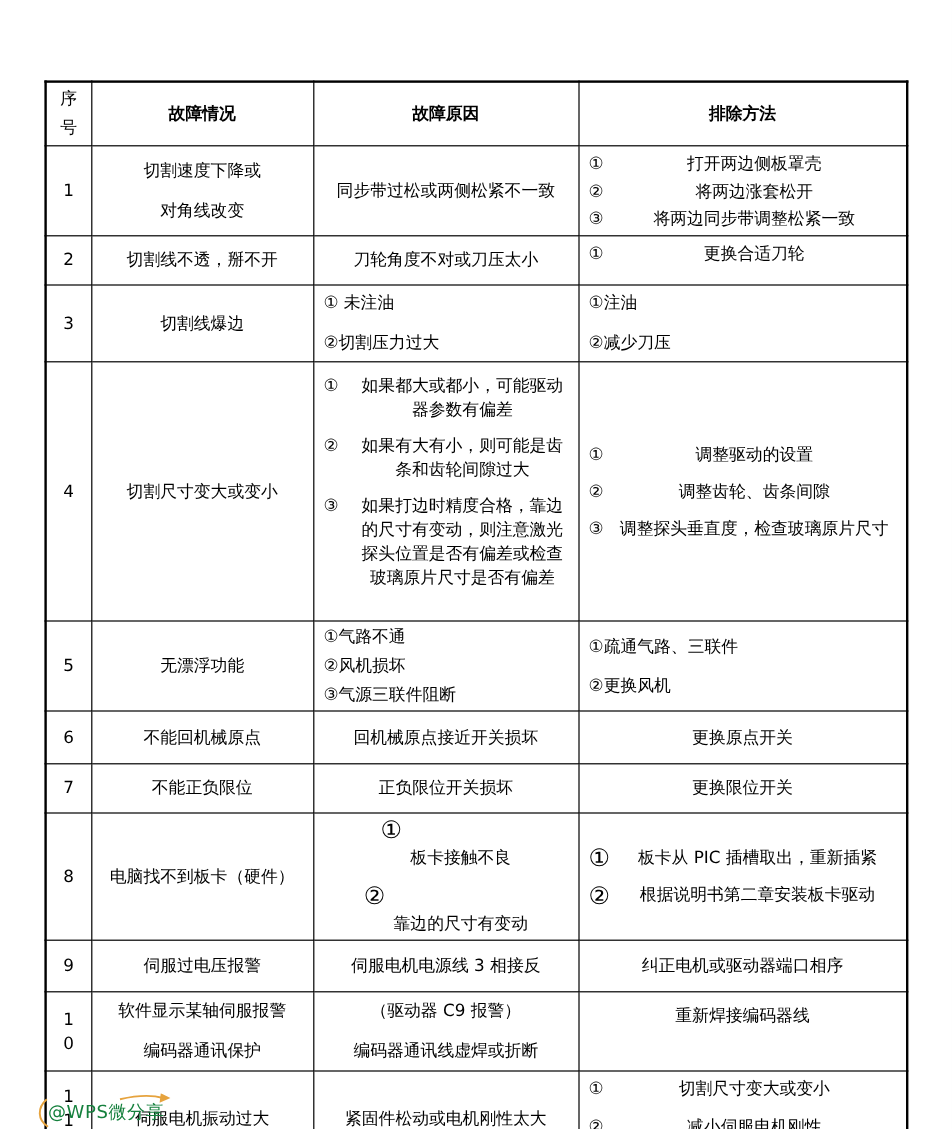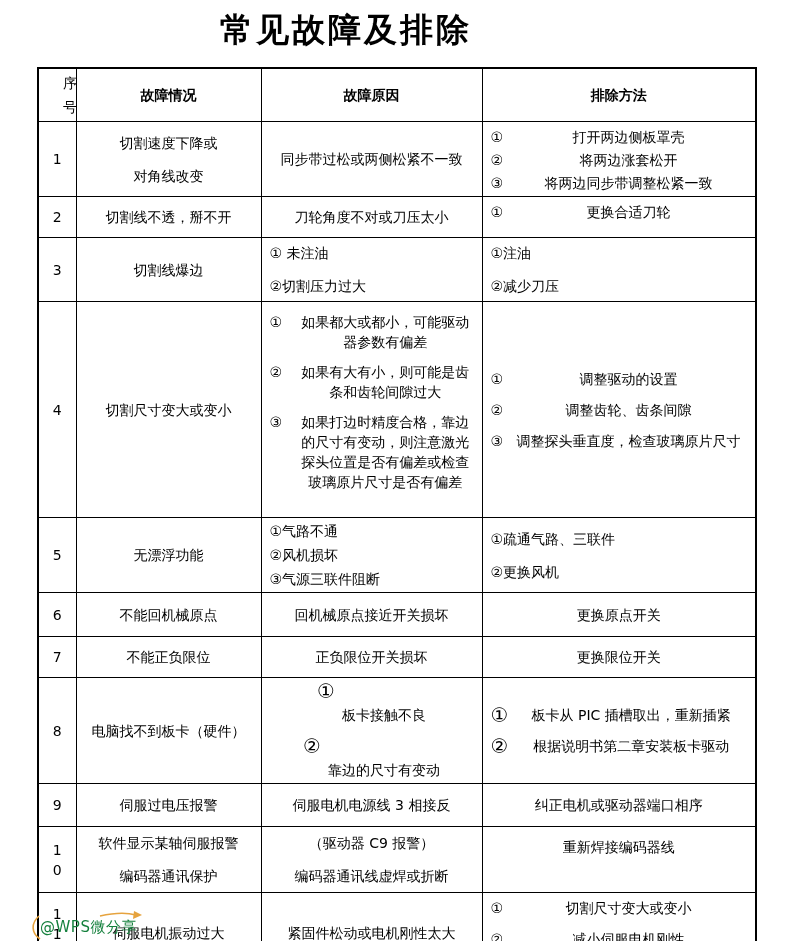--- a/index.html
+++ b/index.html
@@ -38,21 +38,21 @@
   tbody tr:nth-child(3)  { height:64px; }
   tbody tr:nth-child(4)  { height:216px; }
   tbody tr:nth-child(5)  { height:66px; }
   tbody tr:nth-child(6)  { height:44px; }
   tbody tr:nth-child(7)  { height:41px; }
   tbody tr:nth-child(8)  { height:66px; }
   tbody tr:nth-child(9)  { height:43px; }
   tbody tr:nth-child(10) { height:66px; }
   tbody tr:nth-child(11) { height:63px; }
 
-  th.seq-h { word-break:break-all; padding:2px 24px; line-height:24px; font-weight:normal; }
+  th.seq-h { word-break:break-all; padding:2px 11px; line-height:24px; font-weight:normal; }
   td.seq   { white-space:pre-line; word-break:break-all; }
 
   .lt  { text-align:left; }
   .vt  { vertical-align:top; }
   .pt1 { padding-top:5px; }
   .pt2 { padding-top:10px; }
   .pt3 { padding-top:30px; }
 
   .ln + .ln { margin-top:13px; }
   .tight .ln + .ln { margin-top:4px; }
@@ -74,21 +74,20 @@
     font-size:15px; color:#15803d;
   }
   .watermark .wm-text { position:absolute; left:10px; top:7px; letter-spacing:0.5px; }
   .watermark svg { position:absolute; left:0; top:0; }
 </style>
 </head>
 <body>
 
 <div class="page">
 
-  <h1 class="title">常见故障及排除</h1>
 
   <table class="fault-table">
     <colgroup>
       <col style="width:38px">
         <col style="width:185px">
         <col style="width:221px">
         <col style="width:274px">
     </colgroup>
     <thead>
       <tr>

